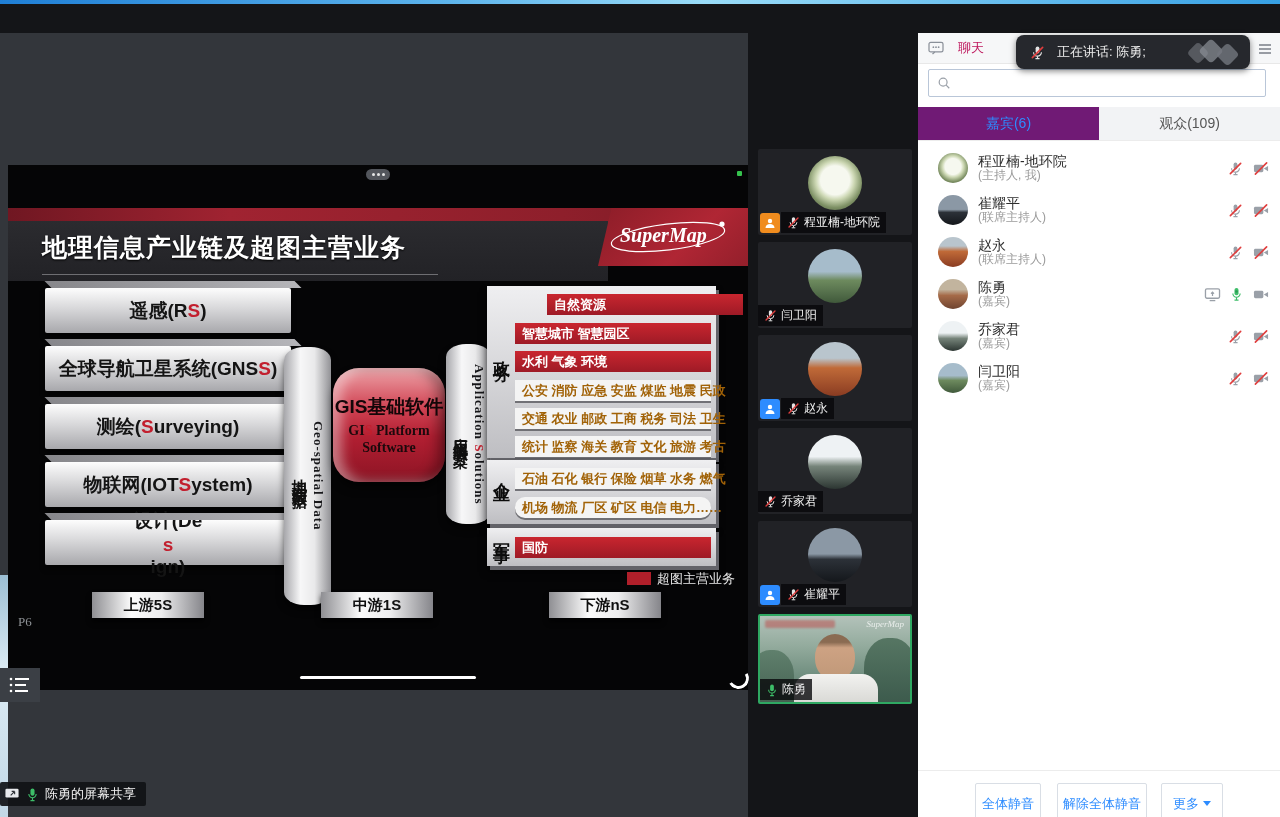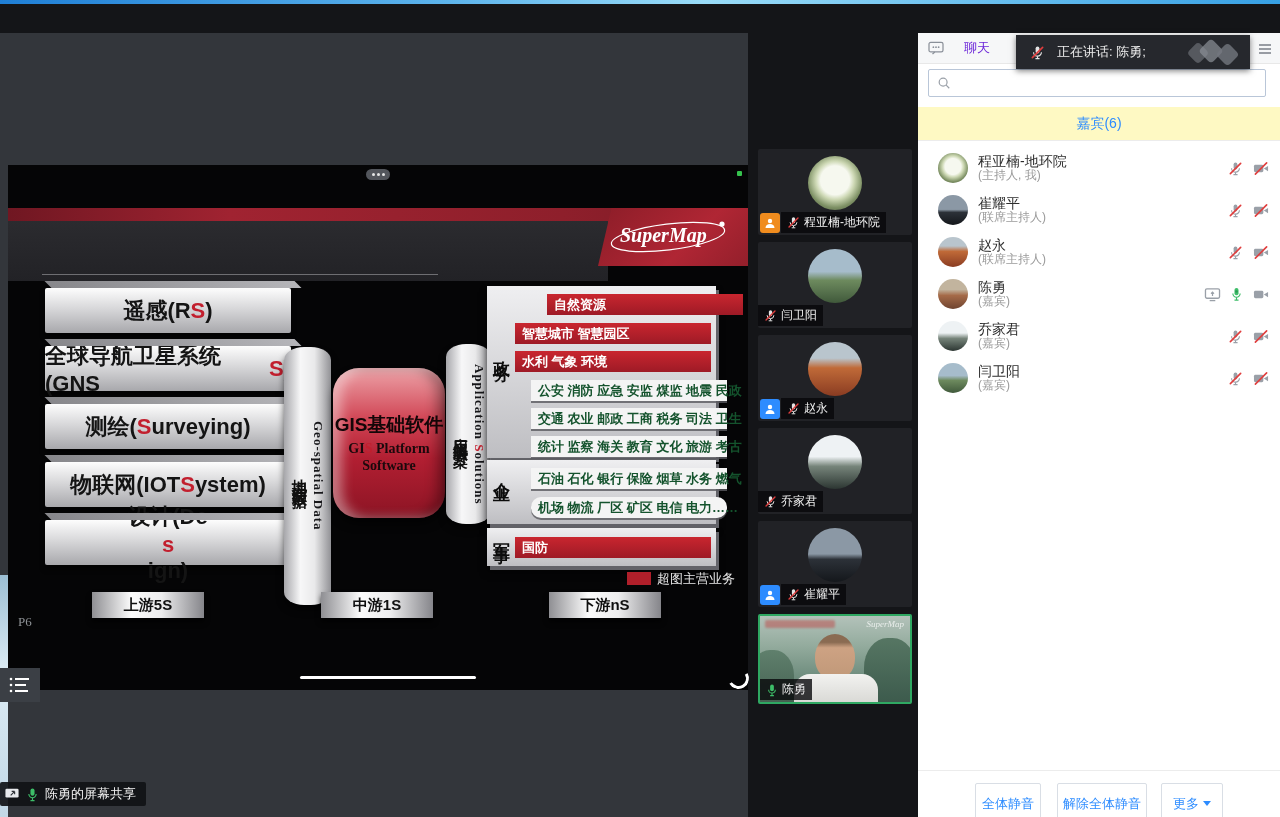--- a/index.html
+++ b/index.html
@@ -25,47 +25,47 @@
   .red-stripe{left:8px;top:208px;width:740px;height:15px;background:linear-gradient(90deg,#701722,#a02331 30%,#8e1f2b 75%,#7c1b26);}
   .charcoal{left:8px;top:221px;width:600px;height:60px;background:linear-gradient(180deg,#2b2b2f,#222226);}
   .slide-title{left:42px;top:231px;width:520px;font-size:25px;font-weight:bold;color:#fff;letter-spacing:1px;text-shadow:0 1px 2px #000;}
   .title-underline{left:42px;top:274px;width:396px;height:1px;background:#6e6e72;}
   .logo-box{left:598px;top:208px;width:150px;height:58px;background:linear-gradient(135deg,#8c1d28,#b02634 60%,#931f2b);clip-path:polygon(9% 0,100% 0,100% 100%,0 100%);}
   .logo-text{position:absolute;left:22px;top:16px;font-family:"Liberation Serif","DejaVu Serif",serif;font-style:italic;font-weight:bold;font-size:20px;color:#fff;}
   .logo-swoosh{position:absolute;left:8px;top:6px;}
 
   
   .up-box{left:45px;width:246px;height:45px;background:linear-gradient(180deg,#fdfdfd,#d8d8da 45%,#a8a8ac);border-radius:2px;
-          display:flex;align-items:center;justify-content:center;font-size:22px;font-weight:bold;color:#141414;
+          display:flex;align-items:center;justify-content:center;font-size:19px;font-weight:bold;color:#141414;
           box-shadow:0 4px 5px rgba(0,0,0,.65);}
   .up-box::before{content:"";position:absolute;left:3px;right:-7px;top:-7px;height:7px;background:linear-gradient(90deg,#87878b,#b5b5b9);transform:skewX(45deg);}
   .red-letter{color:#c21f2e;}
 
   
   .vbar{background:linear-gradient(90deg,#a7a7ab,#f7f7f8 35%,#e9e9ea 65%,#929296);border-radius:20px/13px;
         display:flex;flex-direction:row;align-items:center;justify-content:center;gap:1px;box-shadow:0 5px 7px rgba(0,0,0,.6);}
   .vbar .cn{writing-mode:vertical-rl;font-size:15px;font-weight:bold;color:#101010;letter-spacing:3px;}
   .vbar .en{writing-mode:vertical-rl;font-family:"Liberation Serif","DejaVu Serif",serif;font-size:13px;font-weight:bold;color:#17171a;letter-spacing:1px;}
   .geo-bar{left:284px;top:347px;width:47px;height:258px;}
   .app-bar{left:446px;top:344px;width:45px;height:180px;}
 
   
-  .gis{left:333px;top:368px;width:112px;height:150px;border-radius:26px;
+  .gis{left:333px;top:368px;width:112px;height:114px;border-radius:26px;
        background:linear-gradient(180deg,#eda3a8,#d04353 35%,#b21f32 60%,#8c1424);
        box-shadow:inset 9px 0 12px rgba(255,255,255,.4),inset -9px 0 12px rgba(0,0,0,.3),0 6px 8px rgba(0,0,0,.6);
        display:flex;flex-direction:column;align-items:center;justify-content:center;text-align:center;}
   .gis .cn{font-size:19px;font-weight:bold;color:#140608;}
   .gis .en{font-family:"Liberation Serif","DejaVu Serif",serif;font-size:14px;font-weight:bold;color:#1b090c;line-height:1.15;margin-top:3px;}
 
   
   .slab{left:487px;width:229px;background:linear-gradient(180deg,#efeff1,#bebec2);box-shadow:3px 4px 0 rgba(110,110,116,.9),0 6px 7px rgba(0,0,0,.6);}
   .sec-label{left:491px;width:22px;writing-mode:vertical-rl;font-size:17px;font-weight:bold;color:#0c0c0c;letter-spacing:3px;}
   .srow{left:515px;width:196px;height:21px;display:flex;align-items:center;padding-left:7px;box-sizing:border-box;font-size:13px;font-weight:bold;white-space:nowrap;}
   .srow.red{background:linear-gradient(180deg,#c9262f,#9e1a26);color:#fff;}
-  .srow.white{background:#f4f4f4;color:#14532d;box-shadow:0 2px 0 rgba(90,90,95,.8);margin-left:16px;}
+  .srow.white{background:#f4f4f4;color:#a16207;box-shadow:0 2px 0 rgba(90,90,95,.8);}
 
   .legend-swatch{left:627px;top:572px;width:24px;height:13px;background:#b01f2a;}
   .legend-label{left:657px;top:570px;font-size:13px;color:#e9e9e9;}
   .stream-btn{top:592px;width:112px;height:26px;background:linear-gradient(90deg,#8f8f93,#fbfbfb 35%,#ededee 62%,#85858a);
               display:flex;align-items:center;justify-content:center;font-size:15px;font-weight:bold;color:#101010;
               box-shadow:0 4px 5px rgba(0,0,0,.7);}
   .page-label{left:18px;top:614px;font-family:"Liberation Serif","DejaVu Serif",serif;font-size:13px;color:#8e9296;}
   .progress-line{left:300px;top:676px;width:176px;height:3px;background:#fff;border-radius:2px;}
   .arc{left:728px;top:668px;width:15px;height:15px;border:3px solid transparent;border-bottom-color:#fff;border-right-color:#fff;border-radius:50%;transform:rotate(15deg);}
   .list-icon-box{left:0;top:668px;width:40px;height:34px;background:#3b3f45;display:flex;align-items:center;justify-content:center;}
@@ -91,30 +91,30 @@
   .mtn1{right:-6px;top:22px;width:52px;height:66px;background:linear-gradient(180deg,#567663,#3c5a4c);}
   .mtn2{left:-10px;top:34px;width:44px;height:56px;background:linear-gradient(180deg,#60806d,#435f50);}
   .head{position:absolute;left:55px;top:18px;width:40px;height:46px;border-radius:50% 50% 46% 46%;background:linear-gradient(180deg,#8a6b52 0 18%,#cda283 30%,#c09878);}
   .shirt{position:absolute;left:34px;top:58px;width:84px;height:30px;border-radius:16px 16px 0 0;background:linear-gradient(180deg,#f2f2f0,#d8d8d4);}
   .wm-red{position:absolute;left:5px;top:4px;width:70px;height:8px;background:rgba(190,60,60,.45);filter:blur(1px);border-radius:2px;}
   .wm-logo{position:absolute;right:6px;top:3px;font-family:"Liberation Serif","DejaVu Serif",serif;font-style:italic;font-size:9px;color:rgba(255,255,255,.75);}
 
   
   .panel{left:918px;top:33px;width:362px;height:784px;background:#fff;}
   .p-header{position:absolute;left:0;top:0;width:362px;height:30px;background:#f6f7f8;border-bottom:1px solid #e8e8e8;}
-  .chat-tab{position:absolute;left:10px;top:6px;display:flex;align-items:center;gap:20px;font-size:13px;color:#6d28d9;}
+  .chat-tab{position:absolute;left:10px;top:6px;display:flex;align-items:center;gap:14px;font-size:13px;color:#be185d;}
   .menu-btn{position:absolute;right:8px;top:8px;}
-  .toast{position:absolute;left:98px;top:2px;width:234px;height:34px;background:#26282d;border-radius:0;box-shadow:0 2px 6px rgba(0,0,0,.5);display:flex;align-items:center;z-index:5;}
+  .toast{position:absolute;left:98px;top:2px;width:234px;height:34px;background:#26282d;border-radius:8px;box-shadow:0 2px 6px rgba(0,0,0,.5);display:flex;align-items:center;z-index:5;}
   .toast .txt{color:#ededed;font-size:13px;margin-left:12px;white-space:nowrap;}
   .blob{position:absolute;border-radius:4px;transform:rotate(45deg);}
   .search-box{position:absolute;left:10px;top:36px;width:338px;height:28px;border:1px solid #b9c6d8;border-radius:2px;background:#fff;display:flex;align-items:center;padding-left:8px;box-sizing:border-box;gap:6px;}
   .search-box input{border:none;outline:none;flex:1;font-size:13px;height:20px;font-family:inherit;}
   .tabs{position:absolute;left:0;top:74px;width:362px;height:33px;display:flex;border-bottom:1px solid #ececec;}
   .tab{flex:1;display:flex;align-items:center;justify-content:center;font-size:14px;}
-  .tab.active{background:#fef9c3;color:#2d8cff;}
+  .tab.active{background:#701a75;color:#2d8cff;}
   .tab.inactive{background:#f2f3f5;color:#555;}
   .p-row{position:absolute;left:0;width:362px;height:42px;display:flex;align-items:center;}
   .p-avatar{width:30px;height:30px;border-radius:50%;margin-left:20px;flex:none;}
   .p-texts{margin-left:10px;line-height:1.15;flex:1;min-width:0;}
   .p-name{font-size:14px;color:#2d2d2d;white-space:nowrap;}
   .p-role{font-size:12px;color:#9a9a9a;}
   .p-icons{display:flex;align-items:center;gap:9px;margin-right:10px;flex:none;}
   .p-footer-line{position:absolute;left:0;top:737px;width:362px;height:1px;background:#ececec;}
   .p-btn{position:absolute;top:750px;height:41px;border:1px solid #d9dee5;border-radius:2px;background:#fff;color:#2d8cff;font-size:13px;display:flex;align-items:center;justify-content:center;gap:4px;box-sizing:border-box;}
   .caret{width:0;height:0;border-left:4px solid transparent;border-right:4px solid transparent;border-top:5px solid #2d8cff;}
@@ -131,20 +131,21 @@
   <div class="abs stage"></div>
   <div class="abs ellipsis-pill">
       <i></i>
       <i></i>
       <i></i>
     </div>
   <div class="abs green-dot"></div>
 
   <div class="abs red-stripe"></div>
   <div class="abs charcoal"></div>
+  <div class="abs slide-title">地理信息产业链及超图主营业务</div>
   <div class="abs title-underline"></div>
   <div class="abs logo-box">
     <svg class="logo-swoosh" width="128" height="44" viewBox="0 0 128 44">
       <ellipse cx="62" cy="23" rx="57" ry="13" fill="none" stroke="#ffffff" stroke-width="1.2" transform="rotate(-7 62 23)"></ellipse>
       <circle cx="116" cy="10" r="2.6" fill="#ffffff"></circle>
     </svg>
     <span class="logo-text">SuperMap</span>
   </div>
 
   <div class="abs up-box" style="top:288px;">
@@ -373,20 +374,21 @@
     <div class="search-box">
       <svg width="14" height="14" viewBox="0 0 16 16">
           <circle cx="7" cy="7" r="4.5" fill="none" stroke="#9aa0a8" stroke-width="1.4"></circle>
           <path d="M10.5 10.5L14 14" stroke="#9aa0a8" stroke-width="1.4"></path>
         </svg>
       <input type="text" value="" style="">
     </div>
 
     <div class="tabs">
       <div class="tab active">嘉宾(6)</div>
+      <div class="tab inactive">观众(109)</div>
     </div>
 
     <div class="p-row" style="top:114px;">
       <div class="p-avatar av-flowers"></div>
       <div class="p-texts">
           <div class="p-name">程亚楠-地环院</div>
           <div class="p-role">(主持人, 我)</div>
         </div>
       <div class="p-icons">
         <svg width="15" height="15" viewBox="0 0 16 16">

